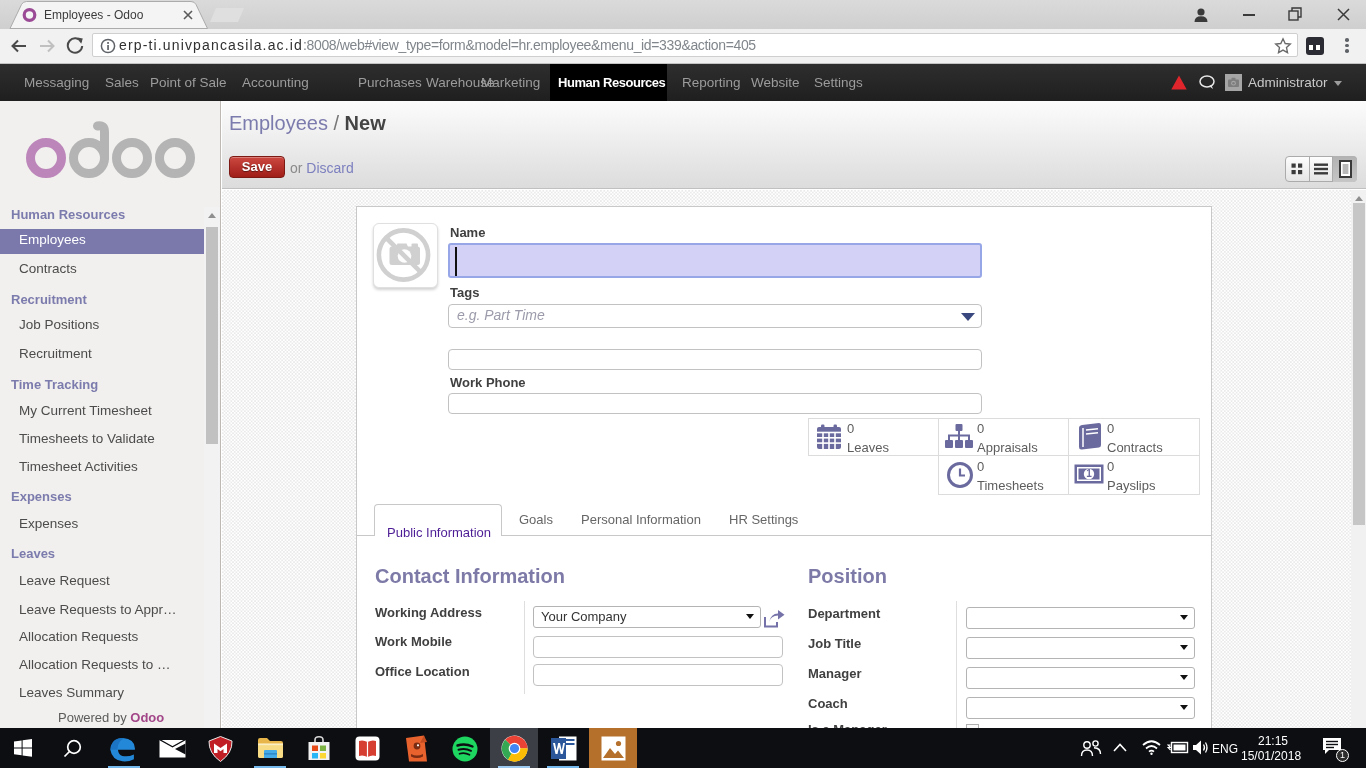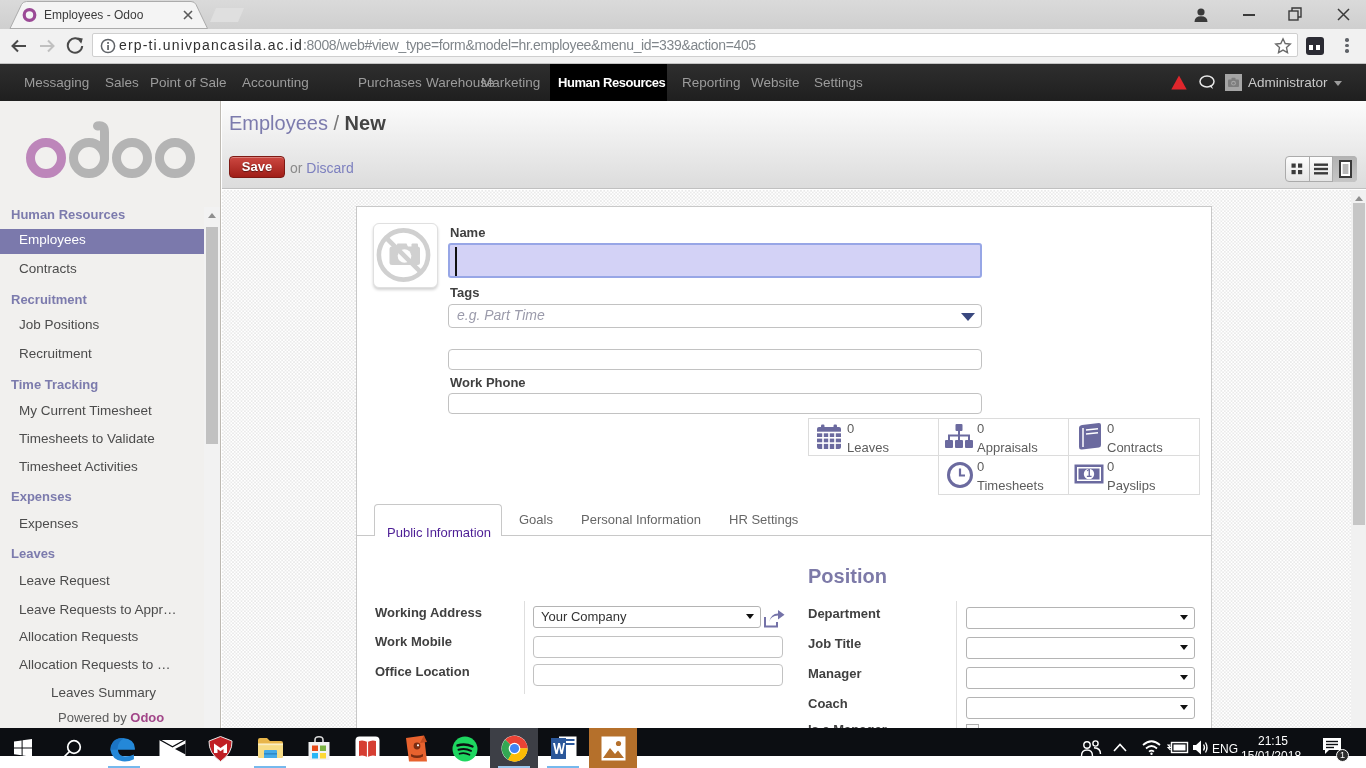--- a/index.html
+++ b/index.html
@@ -24,21 +24,21 @@
   #sheet{left:356px;top:206px;width:856px;height:522px;background:#fff;border:1px solid #c8c8c8;border-bottom:none;box-sizing:border-box;overflow:hidden;}
   .lbl{position:absolute;font-size:13px;font-weight:bold;color:#404040;line-height:15px;white-space:nowrap;}
   .inp{position:absolute;background:#fff;border:1px solid #c2c2c2;border-radius:4px;box-sizing:border-box;}
   .sel{position:absolute;background:#fff;border:1px solid #b4b4b4;border-radius:3px;box-sizing:border-box;}
   .selarrow{position:absolute;width:0;height:0;border-left:4px solid transparent;border-right:4px solid transparent;border-top:5px solid #111;}
   .statcell{position:absolute;background:#fff;border:1px solid #dcdcdc;box-sizing:border-box;}
   .stattxt{position:absolute;font-size:13px;color:#5d5d5d;line-height:19px;}
   .h2{position:absolute;font-size:20px;font-weight:bold;color:#7d7aa8;white-space:nowrap;}
   .tabtxt{position:absolute;top:503px;height:31px;line-height:31px;font-size:13px;color:#666;white-space:nowrap;}
   
-  #taskbar{left:0;top:728px;width:1366px;height:28px;background:#0c0e12;}
+  #taskbar{left:0;top:728px;width:1366px;height:40px;background:#0c0e12;}
   .tbtxt{position:absolute;color:#fff;font-size:12px;line-height:14px;}
 </style>
 </head>
 <body>
 
 <div class="abs" id="tabstrip">
   <svg class="abs" style="left:0;top:0" width="260" height="29" viewBox="0 0 260 29">
     <path d="M10,28.5 L21.5,4.5 Q23,1.5 26.5,1.5 L191,1.5 Q194.5,1.5 196,4.5 L207.5,28.5 Z" fill="#f4f4f4" stroke="#ababab" stroke-width="1"></path>
     <circle cx="29.5" cy="15" r="5.3" fill="none" stroke="#9b4a96" stroke-width="3.2"></circle>
     <path d="M216,8 L244,8 L238,22 L210,22 Z" fill="#dfdfdf"></path>
@@ -149,21 +149,21 @@
   <div class="sitem" style="top:302px;">My Current Timesheet</div>
   <div class="sitem" style="top:330px;">Timesheets to Validate</div>
   <div class="sitem" style="top:358px;">Timesheet Activities</div>
   <div class="shead" style="top:388px;">Expenses</div>
   <div class="sitem" style="top:415px;">Expenses</div>
   <div class="shead" style="top:445px;">Leaves</div>
   <div class="sitem" style="top:472px;">Leave Request</div>
   <div class="sitem" style="top:501px;">Leave Requests to Appr…</div>
   <div class="sitem" style="top:528px;">Allocation Requests</div>
   <div class="sitem" style="top:556px;">Allocation Requests to …</div>
-  <div class="sitem" style="top:584px;margin-left:32px;">Leaves Summary</div>
+  <div class="sitem" style="top:584px;">Leaves Summary</div>
   <div class="abs" style="left:58px;top:609px;font-size:13px;color:#5c5c5c;">Powered by <span style="color:#a24689;font-weight:bold;">Odoo</span></div>
 
   <div class="abs" style="left:204px;top:106px;width:16px;height:521px;background:#f2f2f2;"></div>
   <div class="abs" style="left:208px;top:112px;width:0;height:0;border-left:4px solid transparent;border-right:4px solid transparent;border-bottom:5px solid #8f8f8f;"></div>
   <div class="abs" style="left:206px;top:126px;width:12px;height:217px;background:#c1c1c1;"></div>
   <div class="abs" style="left:208px;top:511px;width:0;height:0;border-left:4px solid transparent;border-right:4px solid transparent;border-top:-96px solid #8f8f8f;"></div>
 </div>
 
 <div class="abs" id="chead">
   <div class="abs" style="left:7px;top:11px;font-size:20px;white-space:nowrap;"><span style="color:#7c7bad;">Employees</span><span style="color:#777;"> / </span><span style="color:#444;font-weight:bold;">New</span></div>
@@ -282,20 +282,21 @@
     </svg>
   <div class="stattxt" style="left:750px;top:250px;">0<br>Payslips</div>
 
   <div class="abs" style="left:0;top:328px;width:856px;height:1px;background:#c8c8c8;"></div>
   <div class="abs" style="left:17px;top:297px;width:128px;height:32px;background:#fff;border:1px solid #c8c8c8;border-bottom:none;border-radius:4px 4px 0 0;box-sizing:border-box;"></div>
   <div class="tabtxt" style="left:30px;top:310px;color:#4c1d95;">Public Information</div>
   <div class="tabtxt" style="left:162px;top:297px;">Goals</div>
   <div class="tabtxt" style="left:224px;top:297px;">Personal Information</div>
   <div class="tabtxt" style="left:372px;top:297px;">HR Settings</div>
 
+  <div class="h2" style="left:18px;top:358px;">Contact Information</div>
   <div class="h2" style="left:451px;top:358px;">Position</div>
 
   <div class="abs" style="left:167px;top:394px;width:1px;height:93px;background:#dedede;"></div>
   <div class="lbl" style="left:18px;top:398px;">Working Address</div>
   <div class="sel" style="left:176px;top:399px;width:228px;height:22px;"></div>
   <div class="abs" style="left:184px;top:402px;font-size:13px;color:#333;">Your Company</div>
   <div class="selarrow" style="left:389px;top:407px;"></div>
   <svg class="abs" style="left:407px;top:403px" width="21" height="18" viewBox="0 0 21 18">
       <g stroke="#7472a8" fill="none" stroke-width="2">
         <path d="M1,7 L1,16.5 L13,16.5 L13,12"></path>

